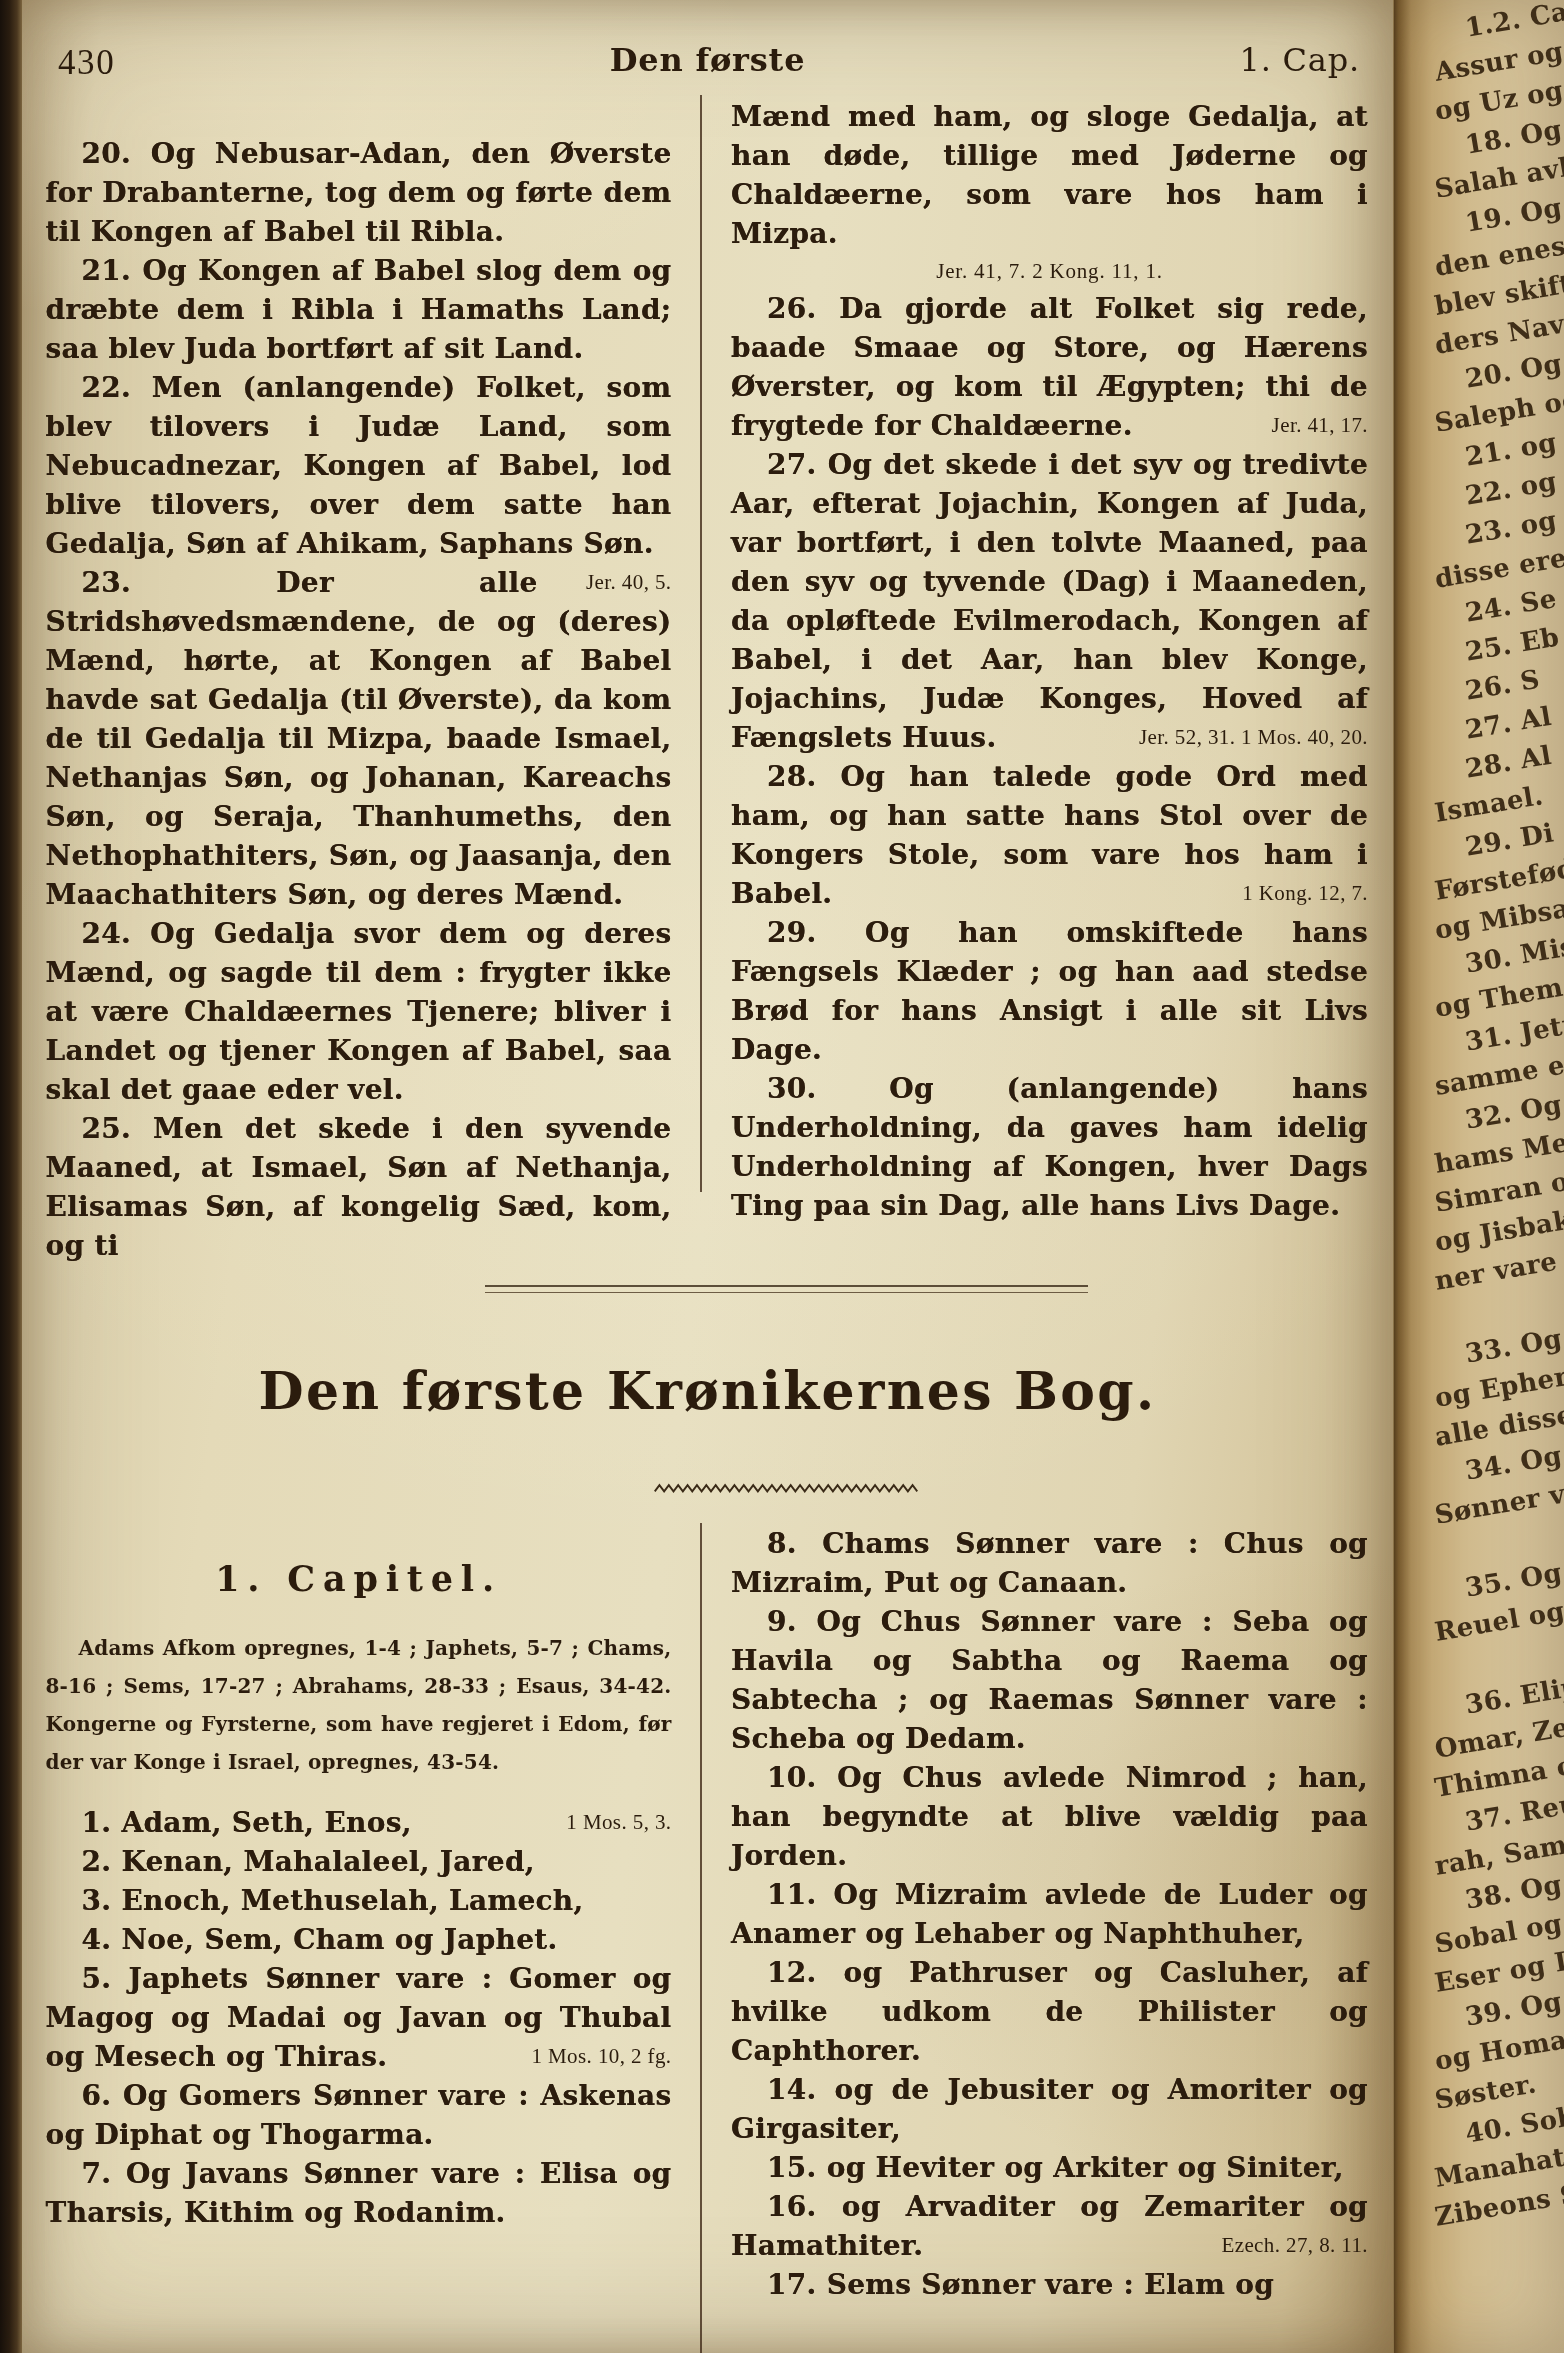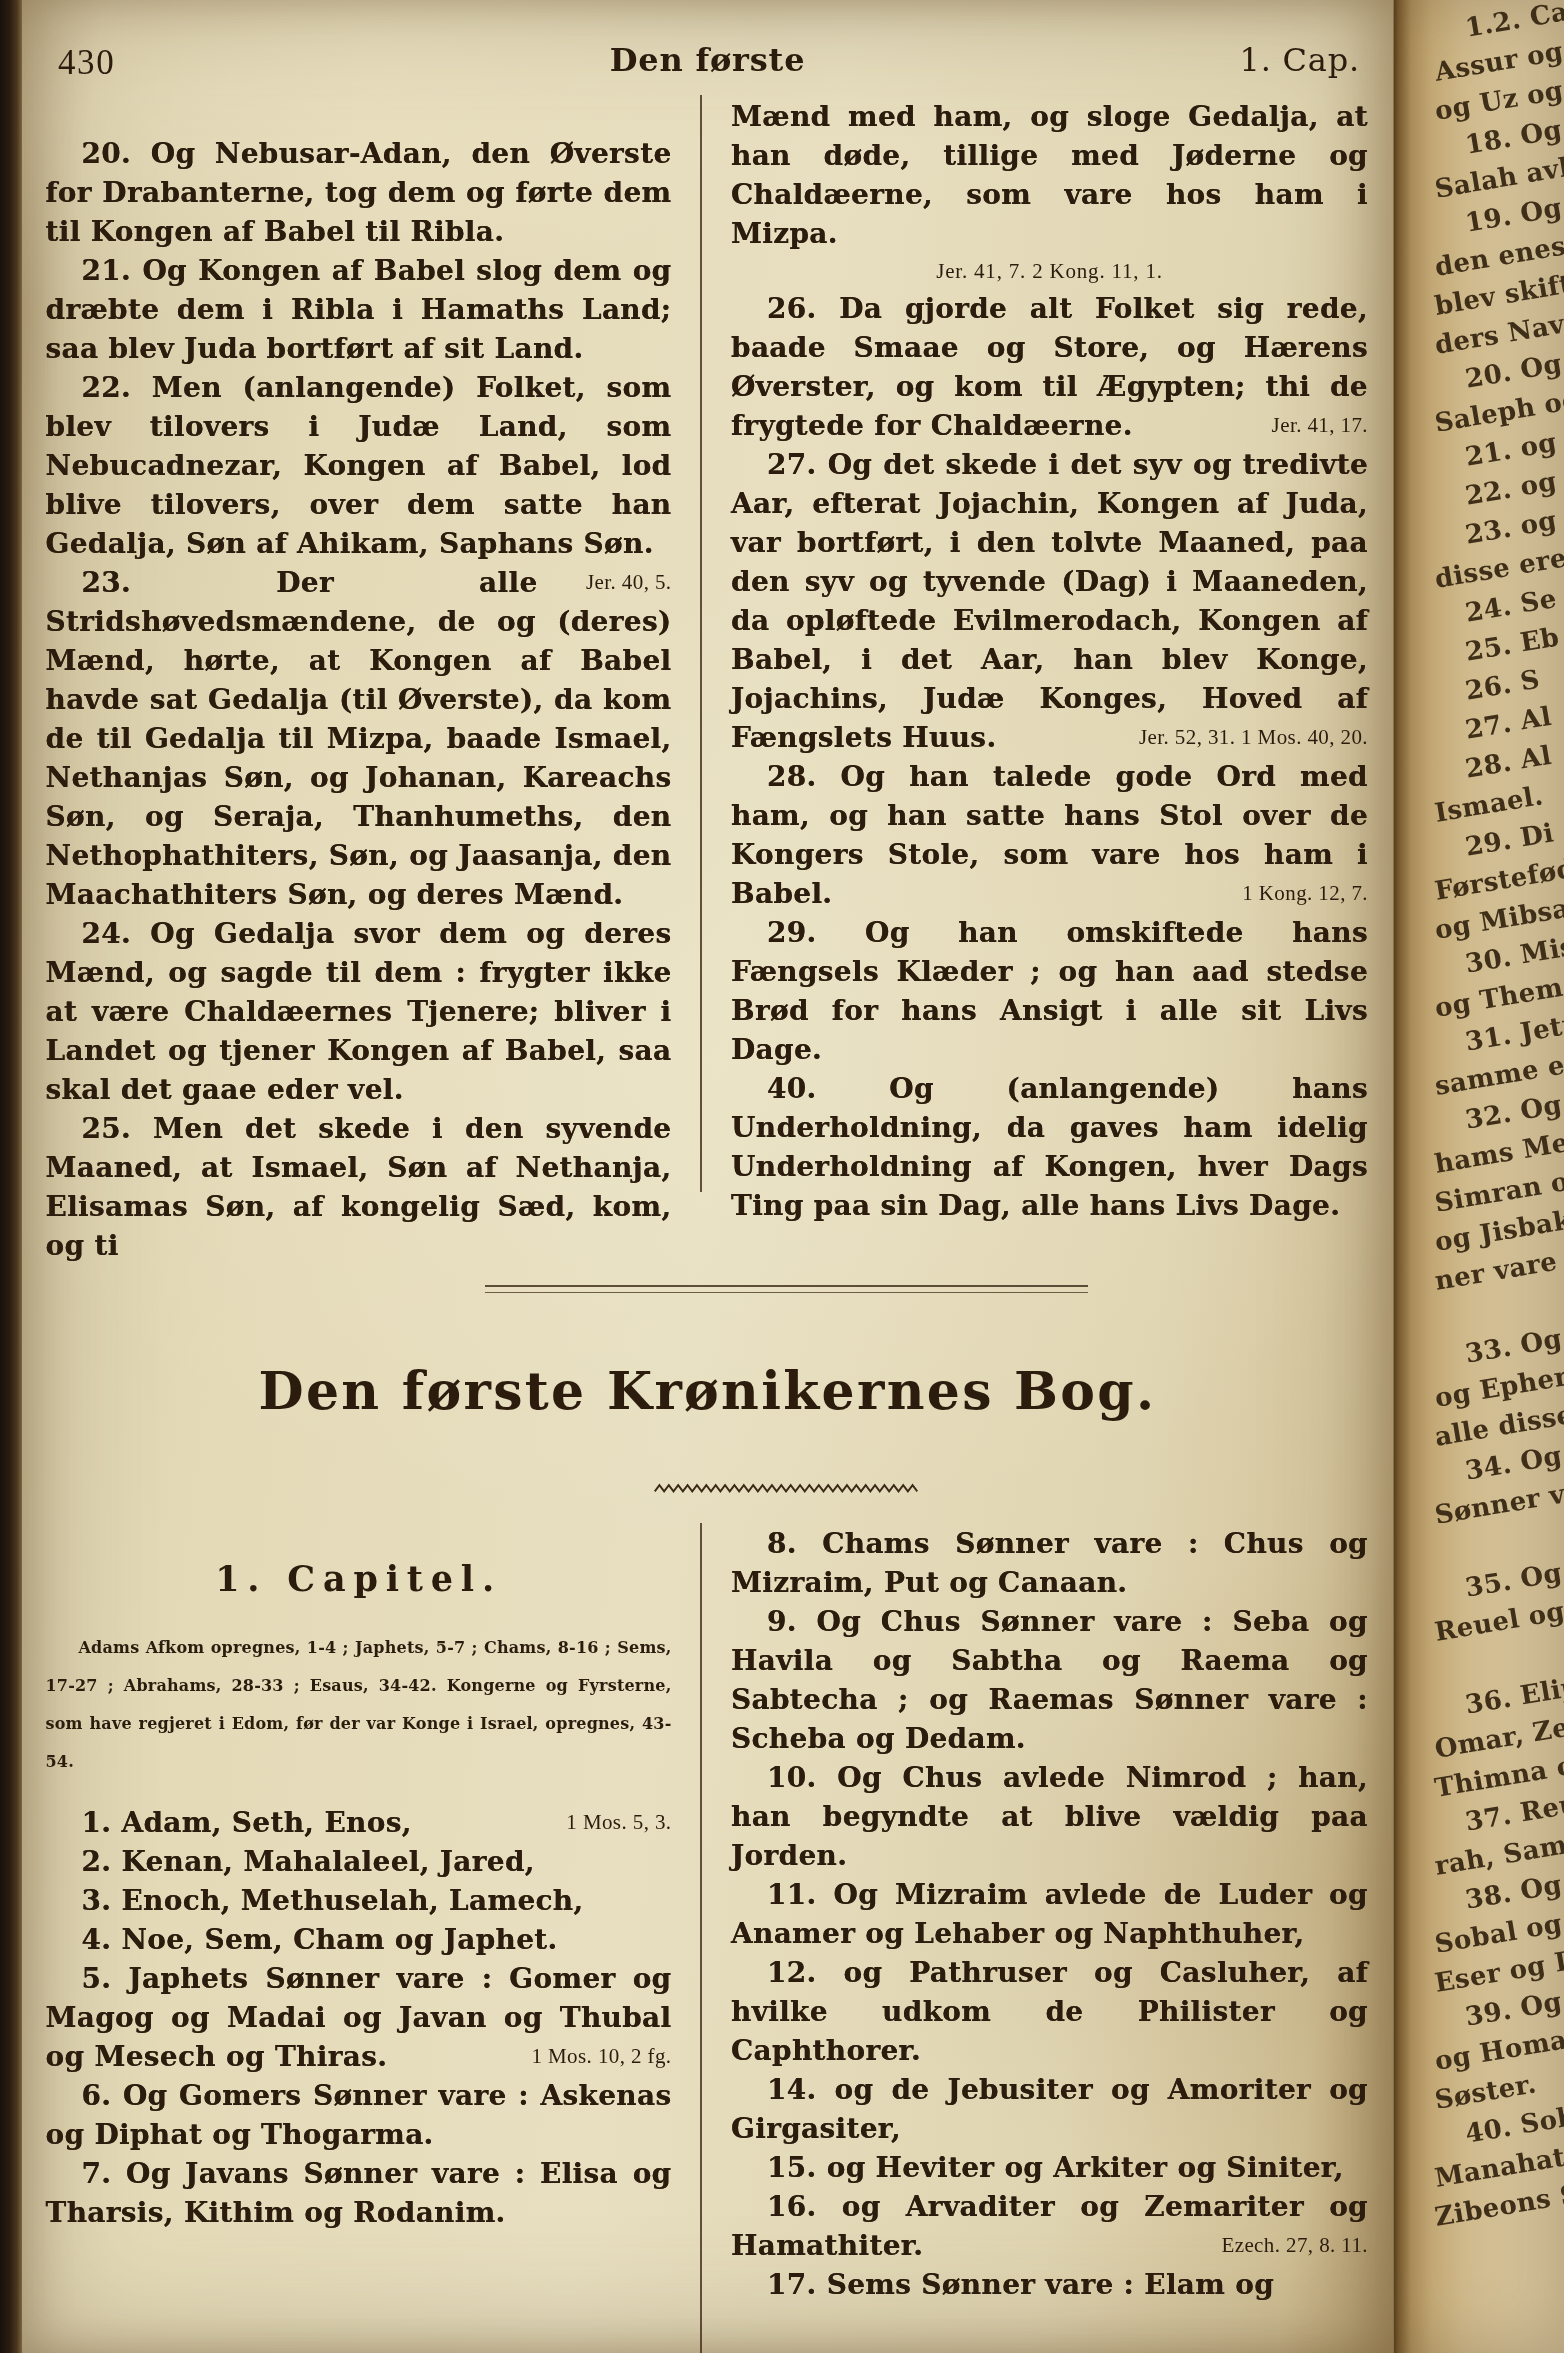--- a/index.html
+++ b/index.html
@@ -42,21 +42,21 @@
   .vnum{letter-spacing:0.3px;}
   .ref{float:right;font-family:"Liberation Serif",serif;font-weight:400;font-size:21px;line-height:39px;letter-spacing:0.4px;margin-left:12.5px;text-shadow:none;}
   .ref-line{font-family:Liberation Serif, serif;font-weight:400;font-size:21px;line-height:36px;text-align:center;letter-spacing:0.8px;margin:0;}
 
   .rule-double{position:absolute;left:463px;top:1285px;width:603px;height:4.7px;
     border-top:2.3px solid #3a2a17;border-bottom:1.6px solid #4f3c26;opacity:.8;}
   #book-title{position:absolute;top:1352px;left:0;width:100%;text-align:center;font-size:52px;font-weight:700;letter-spacing:2.3px;margin-top:8px;}
   .squiggle{position:absolute;left:631px;top:1482px;}
 
   #chapter-heading{text-align:center;font-size:35px;font-weight:700;letter-spacing:7.8px;margin:4.7px 0 0 0;}
-  #chapter-summary{margin:30px 0 0 0;font-size:16px;line-height:38px;font-weight:700;text-align:justify;text-indent:33px;letter-spacing:0.2px;}
+  #chapter-summary{margin:30px 0 0 0;font-size:20px;line-height:38px;font-weight:700;text-align:justify;text-indent:33px;letter-spacing:0.2px;}
   .verses{margin-top:22px;}
 
   .next-page{position:absolute;left:1394px;top:0;width:171px;height:2354px;
     background:linear-gradient(90deg,#58401f 0px,#7d5f31 4.7px,#b2945f 17px,#c8ad79 38px,#d0ba8c 70px,#d3c096 110px,#d6c49c 100%);
     box-shadow:inset 0 0 70px rgba(80,55,25,.3);}
   .np-text{position:absolute;left:41px;top:14px;width:329px;}
   .np-line{font-size:26px;line-height:39px;font-weight:700;color:#3f2e18;white-space:nowrap;transform:rotate(-9.5deg);transform-origin:0 50%;letter-spacing:0.4px;}
   .np-indent{padding-left:31px;}
 </style>
 </head>
@@ -80,21 +80,21 @@
       <p class="verse"><span class="vnum">24. </span>Og Gedalja svor dem og deres Mænd, og sagde til dem : frygter ikke at være Chaldæernes Tjenere; bliver i Landet og tjener Kongen af Babel, saa skal det gaae eder vel.</p>
       <p class="verse"><span class="vnum">25. </span>Men det skede i den syvende Maaned, at Ismael, Søn af Nethanja, Elisamas Søn, af kongelig Sæd, kom, og ti</p>
     </div>
   <div id="s1-right" class="col">
       <p class="verse no-indent">Mænd med ham, og sloge Gedalja, at han døde, tillige med Jøderne og Chaldæerne, som vare hos ham i Mizpa.</p>
       <div class="ref-line">Jer. 41, 7.   2 Kong. 11, 1.</div>
       <p class="verse"><span class="vnum">26. </span>Da gjorde alt Folket sig rede, baade Smaae og Store, og Hærens Øverster, og kom til Ægypten; thi de frygtede for Chaldæerne.<span class="ref">Jer. 41, 17.</span></p>
       <p class="verse"><span class="vnum">27. </span>Og det skede i det syv og tredivte Aar, efterat Jojachin, Kongen af Juda, var bortført, i den tolvte Maaned, paa den syv og tyvende (Dag) i Maaneden, da opløftede Evilmerodach, Kongen af Babel, i det Aar, han blev Konge, Jojachins, Judæ Konges, Hoved af Fængslets Huus.<span class="ref">Jer. 52, 31.  1 Mos. 40, 20.</span></p>
       <p class="verse"><span class="vnum">28. </span>Og han talede gode Ord med ham, og han satte hans Stol over de Kongers Stole, som vare hos ham i Babel.<span class="ref">1 Kong. 12, 7.</span></p>
       <p class="verse"><span class="vnum">29. </span>Og han omskiftede hans Fængsels Klæder ; og han aad stedse Brød for hans Ansigt i alle sit Livs Dage.</p>
-      <p class="verse"><span class="vnum">40. </span>Og (anlangende) hans Underholdning, da gaves ham idelig Underholdning af Kongen, hver Dags Ting paa sin Dag, alle hans Livs Dage.</p>
+      <p class="verse"><span class="vnum">30. </span>Og (anlangende) hans Underholdning, da gaves ham idelig Underholdning af Kongen, hver Dags Ting paa sin Dag, alle hans Livs Dage.</p>
     </div>
 
   <div class="rule-double"></div>
   <div id="book-title">Den første Krønikernes Bog.</div>
   <svg class="squiggle" width="266" height="12.5" viewBox="0 0 340 16">
     <path d="M2 12 l6 -8 l6 8 l6 -8 l6 8 l6 -8 l6 8 l6 -8 l6 8 l6 -8 l6 8 l6 -8 l6 8 l6 -8 l6 8 l6 -8 l6 8 l6 -8 l6 8 l6 -8 l6 8 l6 -8 l6 8 l6 -8 l6 8 l6 -8 l6 8 l6 -8 l6 8 l6 -8 l6 8 l6 -8 l6 8 l6 -8 l6 8 l6 -8 l6 8 l6 -8 l6 8 l6 -8 l6 8 l6 -8 l6 8 l6 -8 l6 8 l6 -8 l6 8 l6 -8 l6 8 l6 -8 l6 8 l6 -8 l6 8 l6 -8 l6 8 l6 -8 l6 8" fill="none" stroke="#3a2a17" stroke-width="2.4"></path>
   </svg>
 
   <div id="s2-left" class="col">
     <div id="chapter-heading">1. Capitel.</div>

